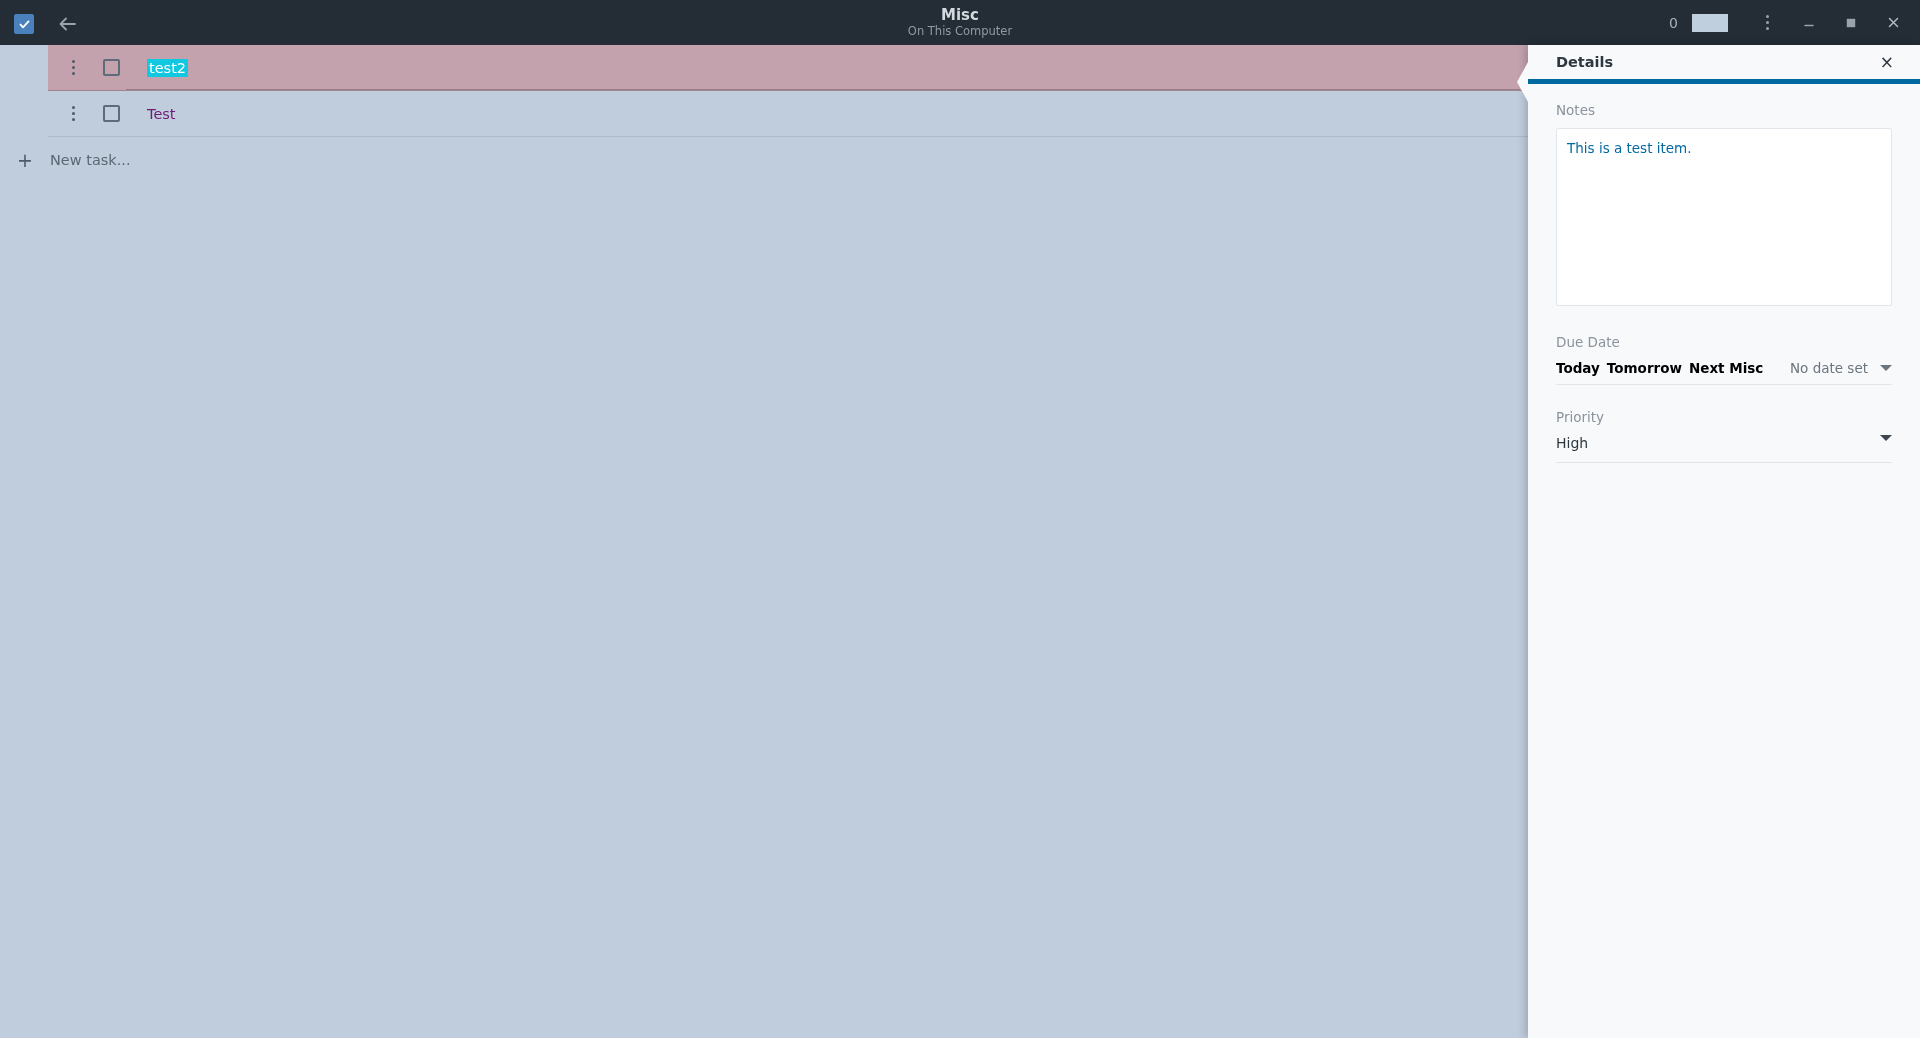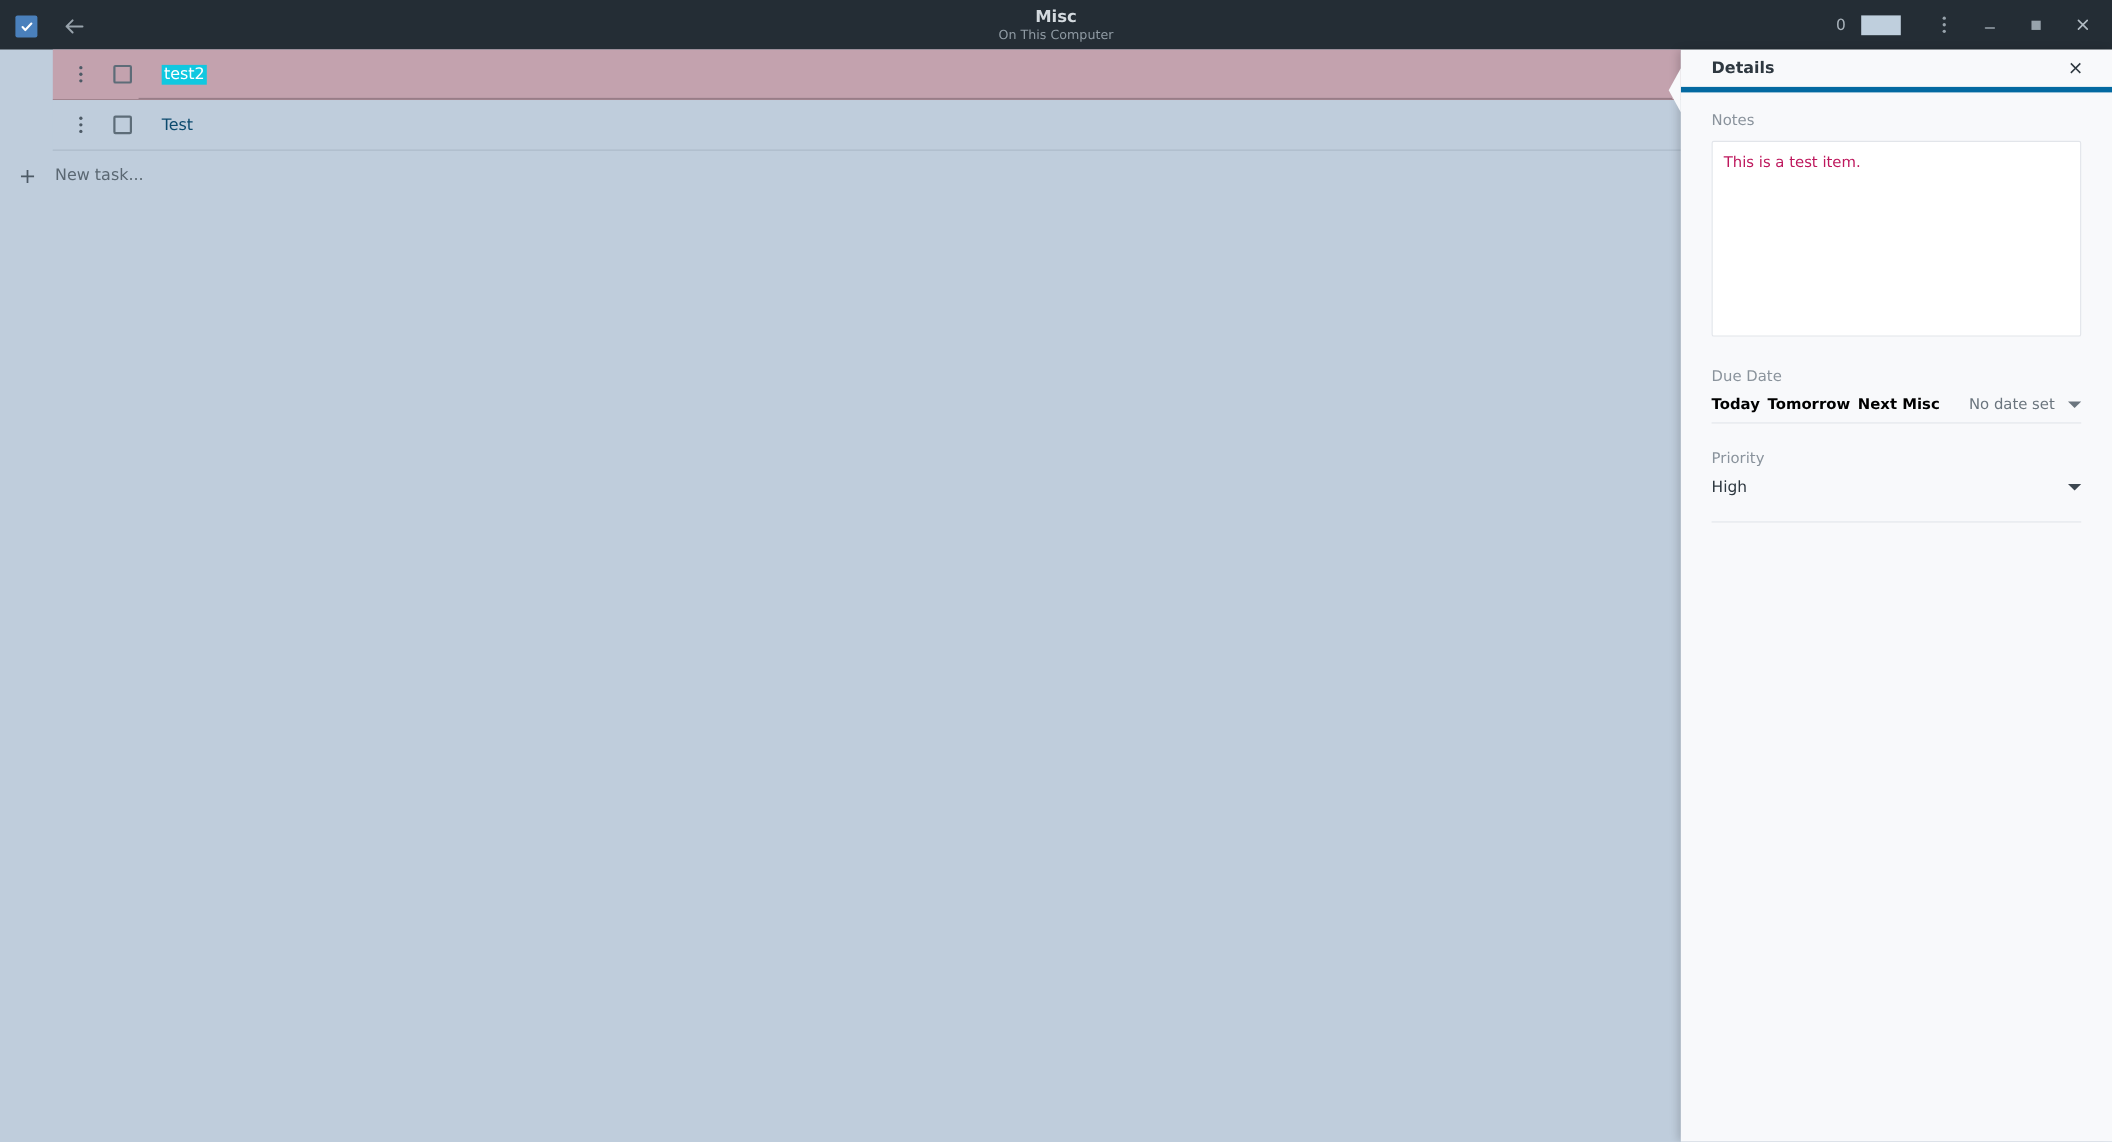--- a/index.html
+++ b/index.html
@@ -101,21 +101,21 @@
     width: 17px; height: 17px;
     border: 2px solid #5d6c78;
     border-radius: 2px;
     margin-left: 17px;
     background: transparent;
     cursor: pointer;
   }
   .task-title {
     margin-left: 27px;
     font-size: 14.5px;
-    color: #0c4a6e;
+    color: #701a75;
     white-space: nowrap;
   }
   .task-title.editing {
     background: #10c8e0;
     color: #ffffff;
     padding: 1px 2px;
   }
   .edit-underline {
     position: absolute;
     left: 78px; right: 8px; bottom: 0px;
@@ -175,21 +175,21 @@
     font-size: 13.5px; color: #8a939c;
     margin-bottom: 10px;
   }
   .notes-area {
     width: 100%; height: 178px;
     background: #ffffff;
     border: 1px solid #e2e5ea;
     border-radius: 2px;
     padding: 10px 10px;
     font-family: "DejaVu Sans", "Liberation Sans", sans-serif;
-    font-size: 13.5px; color: #be185d;
+    font-size: 13.5px; color: #0369a1;
     resize: none;
     line-height: 1.35;
   }
 
   .section { margin-top: 24px; }
   .duedate-row {
     display: flex; align-items: center;
     border-bottom: 1px solid #e2e5ea;
     padding-bottom: 8px;
   }
@@ -205,23 +205,23 @@
   }
   .caret {
     margin-left: 12px;
     width: 0; height: 0;
     border-left: 6px solid transparent;
     border-right: 6px solid transparent;
     border-top: 6px solid #6b757e;
     cursor: pointer;
   }
   .priority-row {
-    display: flex; align-items: center; justify-content: space-between;
+    display: flex; align-items: flex-start; justify-content: space-between;
     border-bottom: 1px solid #e2e5ea;
-    padding-bottom: 23px;
+    padding-bottom: 11px;
     gap: 43px;
   }
   .priority-value {
     font-size: 14px; color: #2e3840;
   }
   .caret-dark {
     width: 0; height: 0;
     border-left: 6px solid transparent;
     border-right: 6px solid transparent;
     border-top: 6px solid #3d4750;

